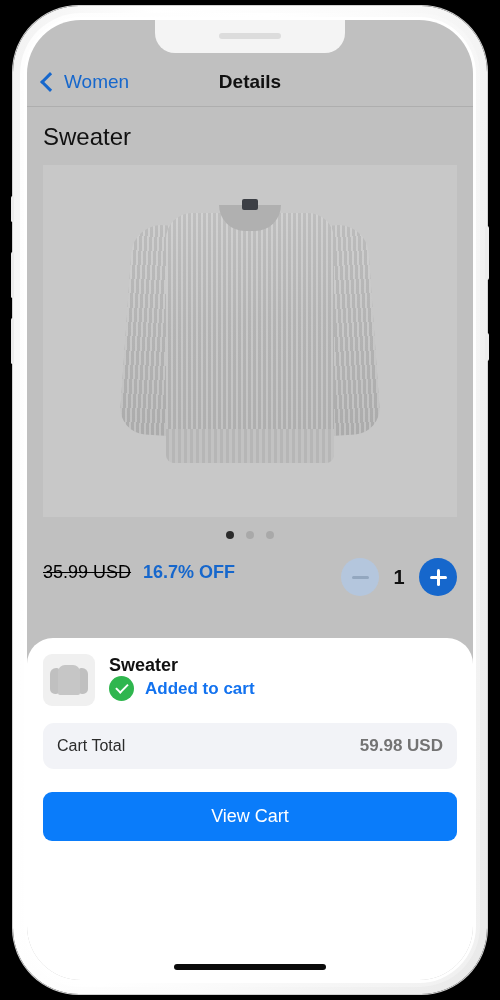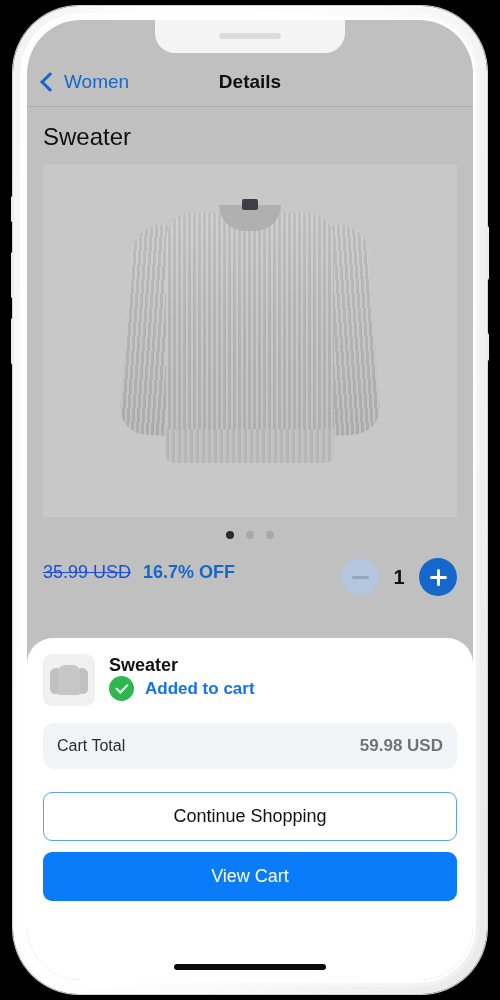--- a/index.html
+++ b/index.html
@@ -190,21 +190,21 @@
   }
   .dot { width: 8px; height: 8px; border-radius: 50%; background: #a9a9a9; }
   .dot.active { background: #2b2b2b; }
 
   .price-row {
     margin: 16px 16px 0 16px;
     display: flex; align-items: flex-start; justify-content: space-between;
   }
   .price-main { font-size: 24px; font-weight: bold; color: #111111; }
   .price-sub { margin-top: 7px; display: flex; align-items: center; gap: 12px; font-size: 18px; }
-  .price-old { color: #1d4ed8; text-decoration: line-through; }
+  .price-old { color: #000000; text-decoration: line-through; }
   .price-off { color: #1667cc; font-weight: bold; }
 
   .stepper { display: flex; align-items: center; gap: 14px; padding-top: 3px; }
   .step-btn {
     width: 38px; height: 38px; border-radius: 50%;
     display: flex; align-items: center; justify-content: center;
     color: #ffffff; position: relative;
   }
   .step-btn.minus { background: #b4c6dd; }
   .step-btn.plus  { background: #1667cc; }
@@ -392,20 +392,19 @@
           </div>
         </div>
       </div>
 
       <div class="total-row">
         <span class="total-label">Cart Total</span>
         <span class="total-value">59.98 USD</span>
       </div>
 
       <div class="actions">
-        <div class="btn secondary">Continue Shopping</div>
         <div class="btn primary">View Cart</div>
       </div>
     </div>
 
     <div class="home-bar"></div>
   </div>
 </div>
 
 </body></html>

